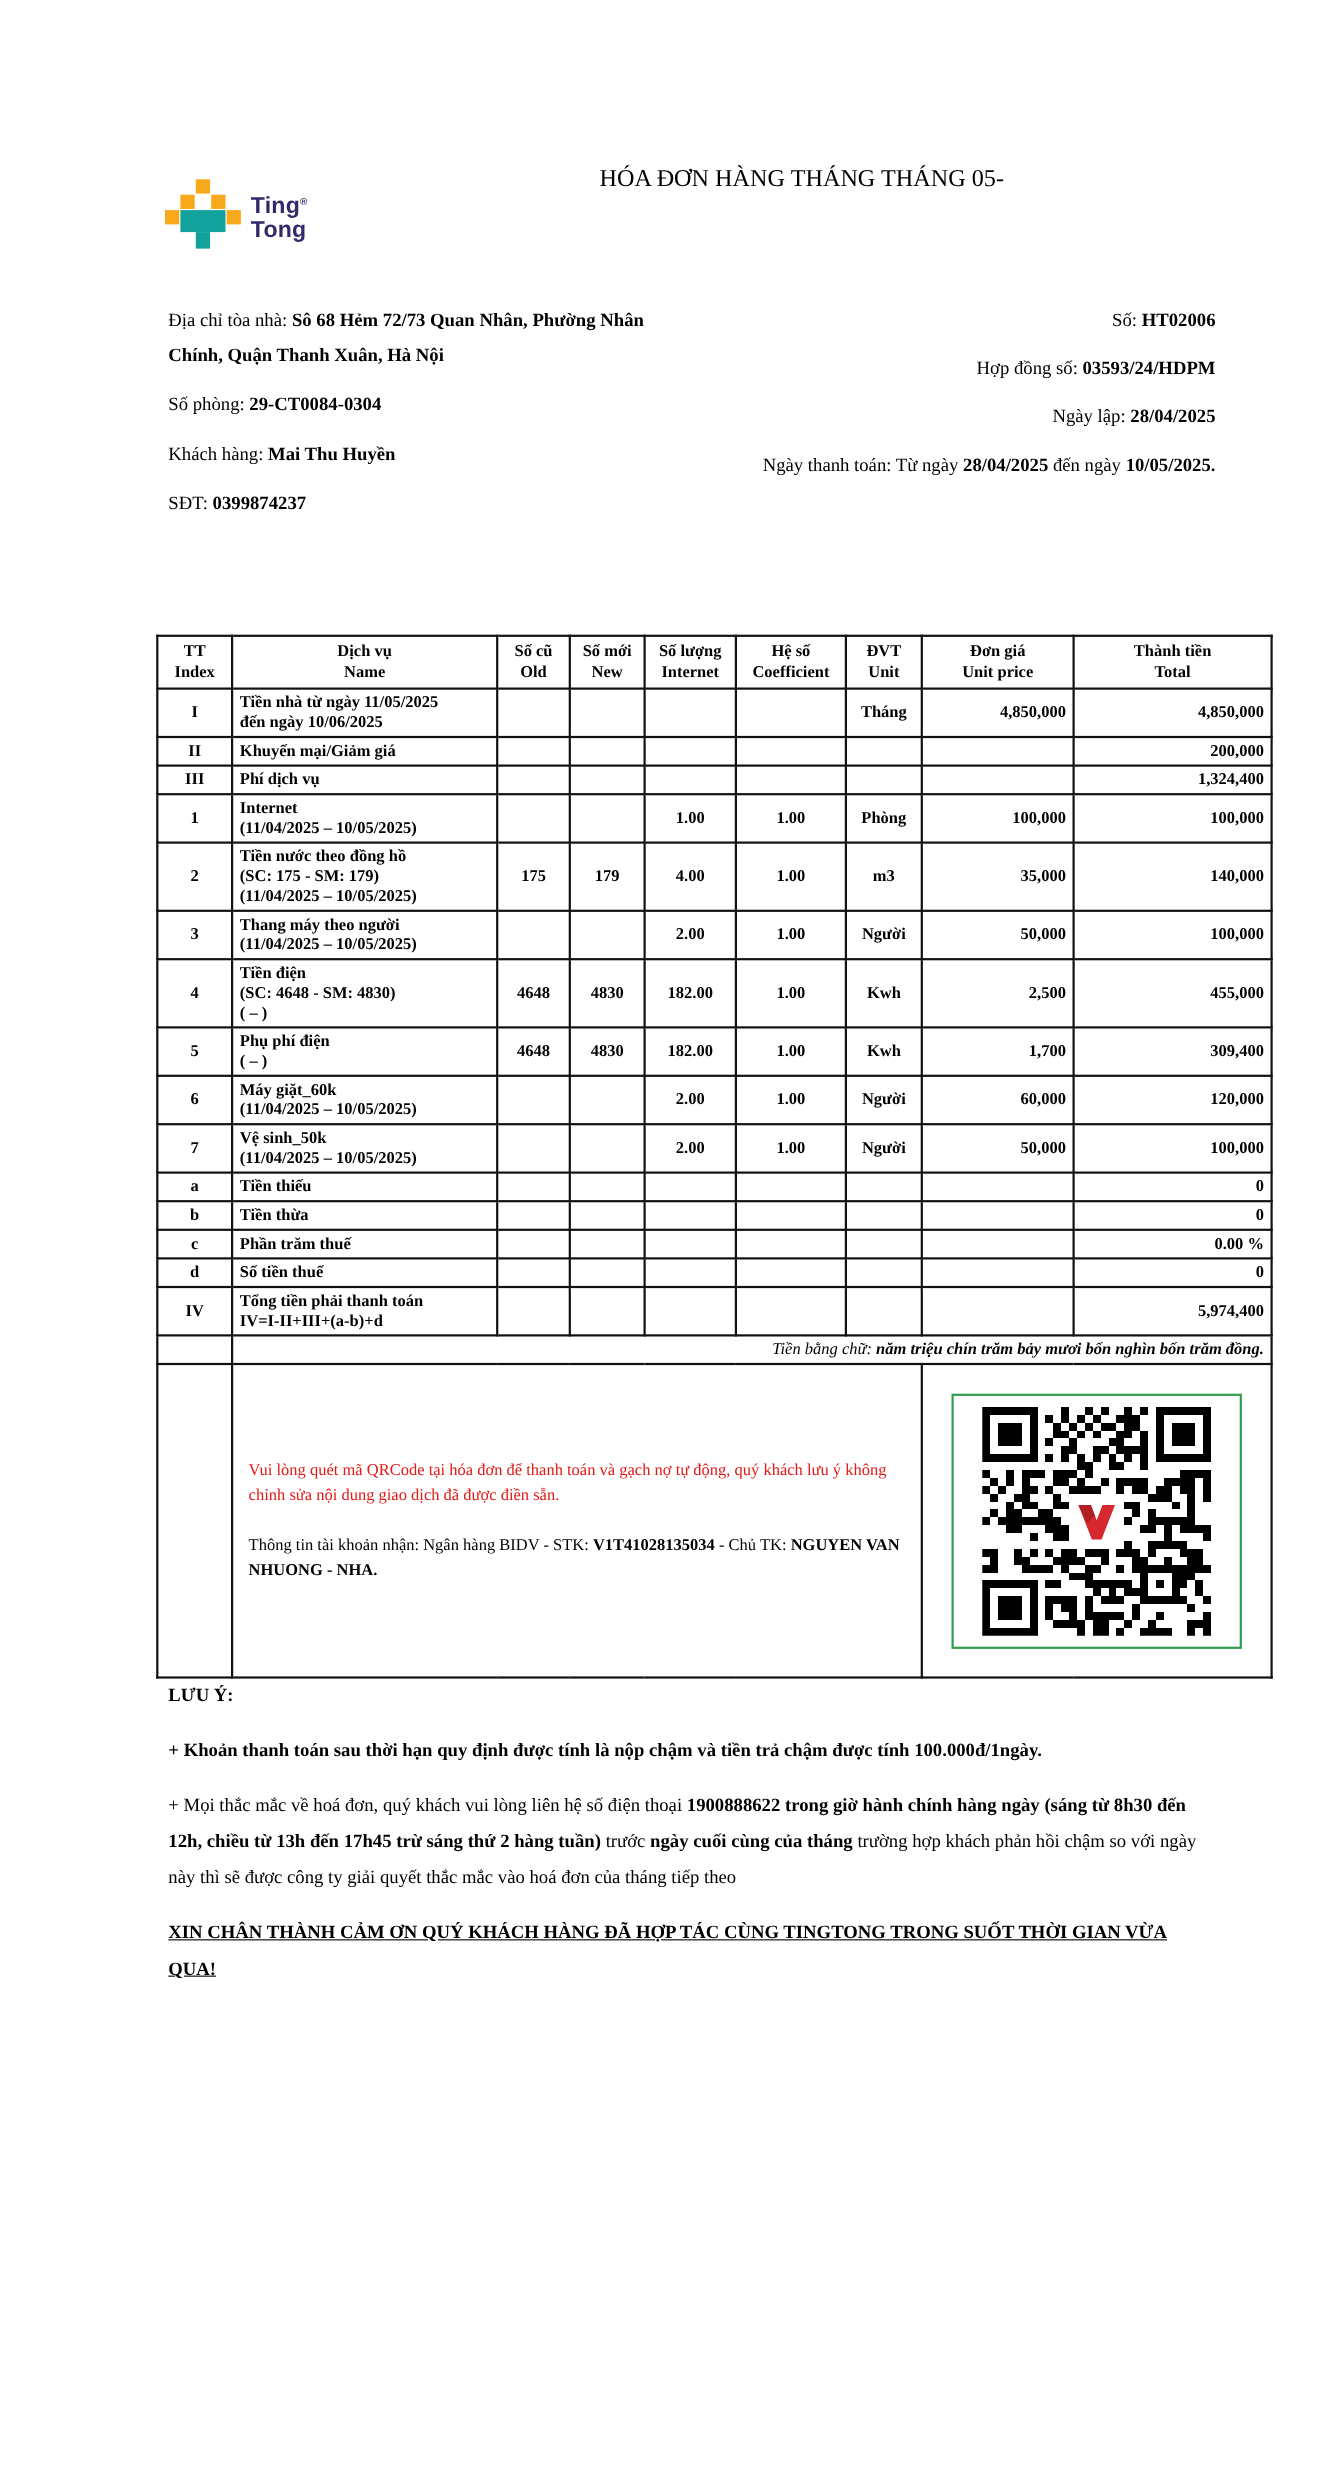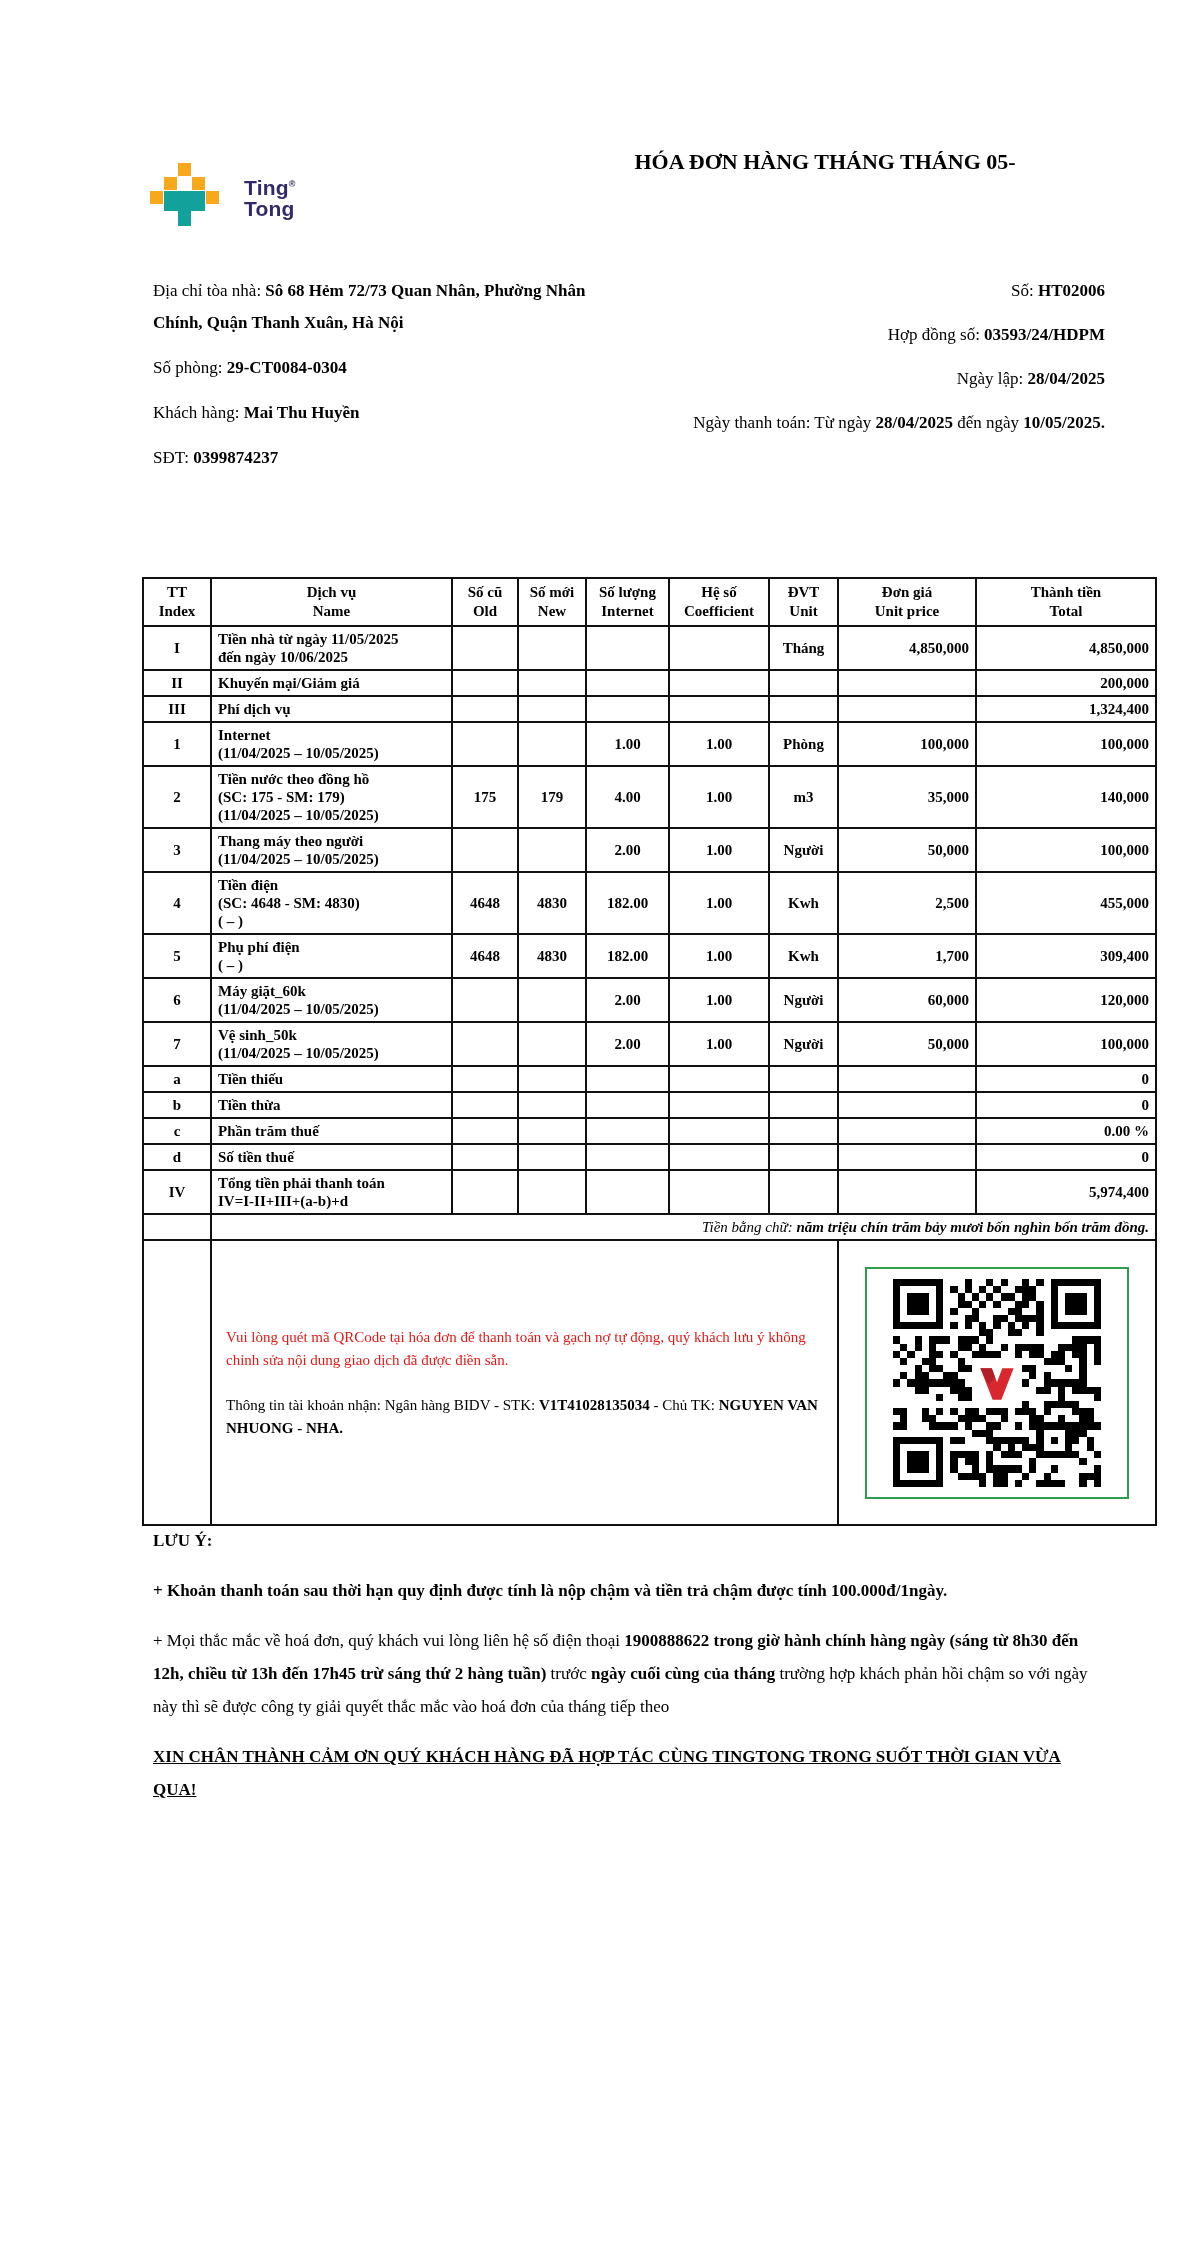--- a/index.html
+++ b/index.html
@@ -13,32 +13,32 @@
   *{margin:0;padding:0;box-sizing:border-box;}
   html,body{background:#fff;}
   body{
     width:1200px;height:2259px;
     font-family:"Liberation Serif", serif;
     color:#000;
   }
   .page{position:relative;width:1200px;height:2259px;background:#fff;overflow:hidden;}
 
   
-  .brand{position:absolute;left:150px;top:163px;display:flex;align-items:center;gap:24px;}
+  .brand{position:absolute;left:150px;top:163px;display:flex;align-items:center;gap:8px;}
   .brand-icon{position:relative;width:70px;height:66px;}
   .brand-icon .sq{position:absolute;width:13px;height:13px;background:var(--yellow);}
   .brand-icon .t-rect{position:absolute;left:14px;top:28px;width:41px;height:20px;background:var(--teal);}
   .brand-icon .t-stem{position:absolute;left:28px;top:48px;width:13px;height:15px;background:var(--teal);}
   .brand-text{font-family:"Liberation Sans", sans-serif;font-weight:bold;color:var(--navy);
     font-size:21px;line-height:21px;letter-spacing:.2px;}
   .brand-text sup{font-size:9px;vertical-align:8px;}
 
   
-  .doc-title{position:absolute;right:95px;top:148px;width:560px;text-align:center;
-    font-weight:bold;font-size:22px;line-height:28px;}
+  .doc-title{position:absolute;right:95px;top:148px;width:560px;text-align:left;
+    font-weight:normal;font-size:22px;line-height:28px;}
 
   
   .info{position:absolute;left:153px;top:275px;width:952px;display:flex;justify-content:space-between;}
   .info-left{width:480px;font-size:17px;}
   .info-left .row{line-height:32px;margin-bottom:13px;}
   .info-right{width:440px;text-align:right;font-size:17px;}
   .info-right .row{line-height:32px;margin-bottom:12px;}
   .b{font-weight:bold;}
 
   

